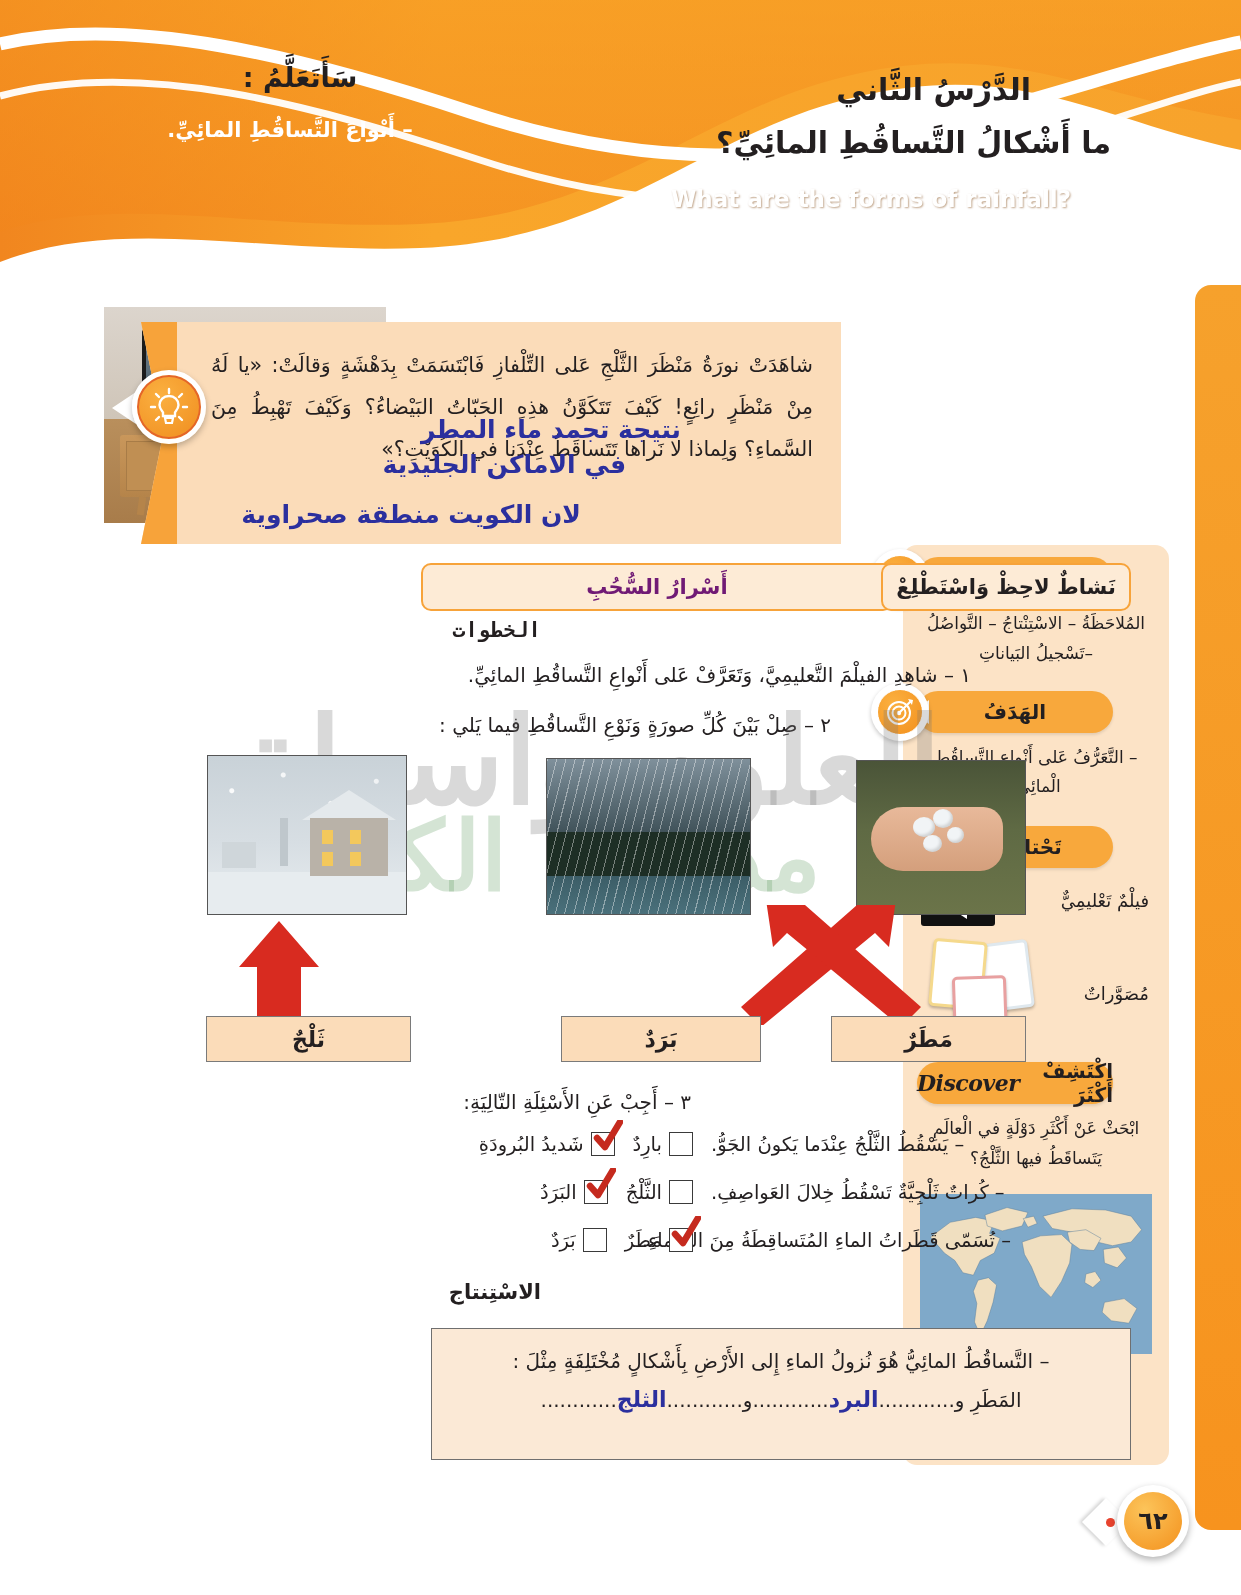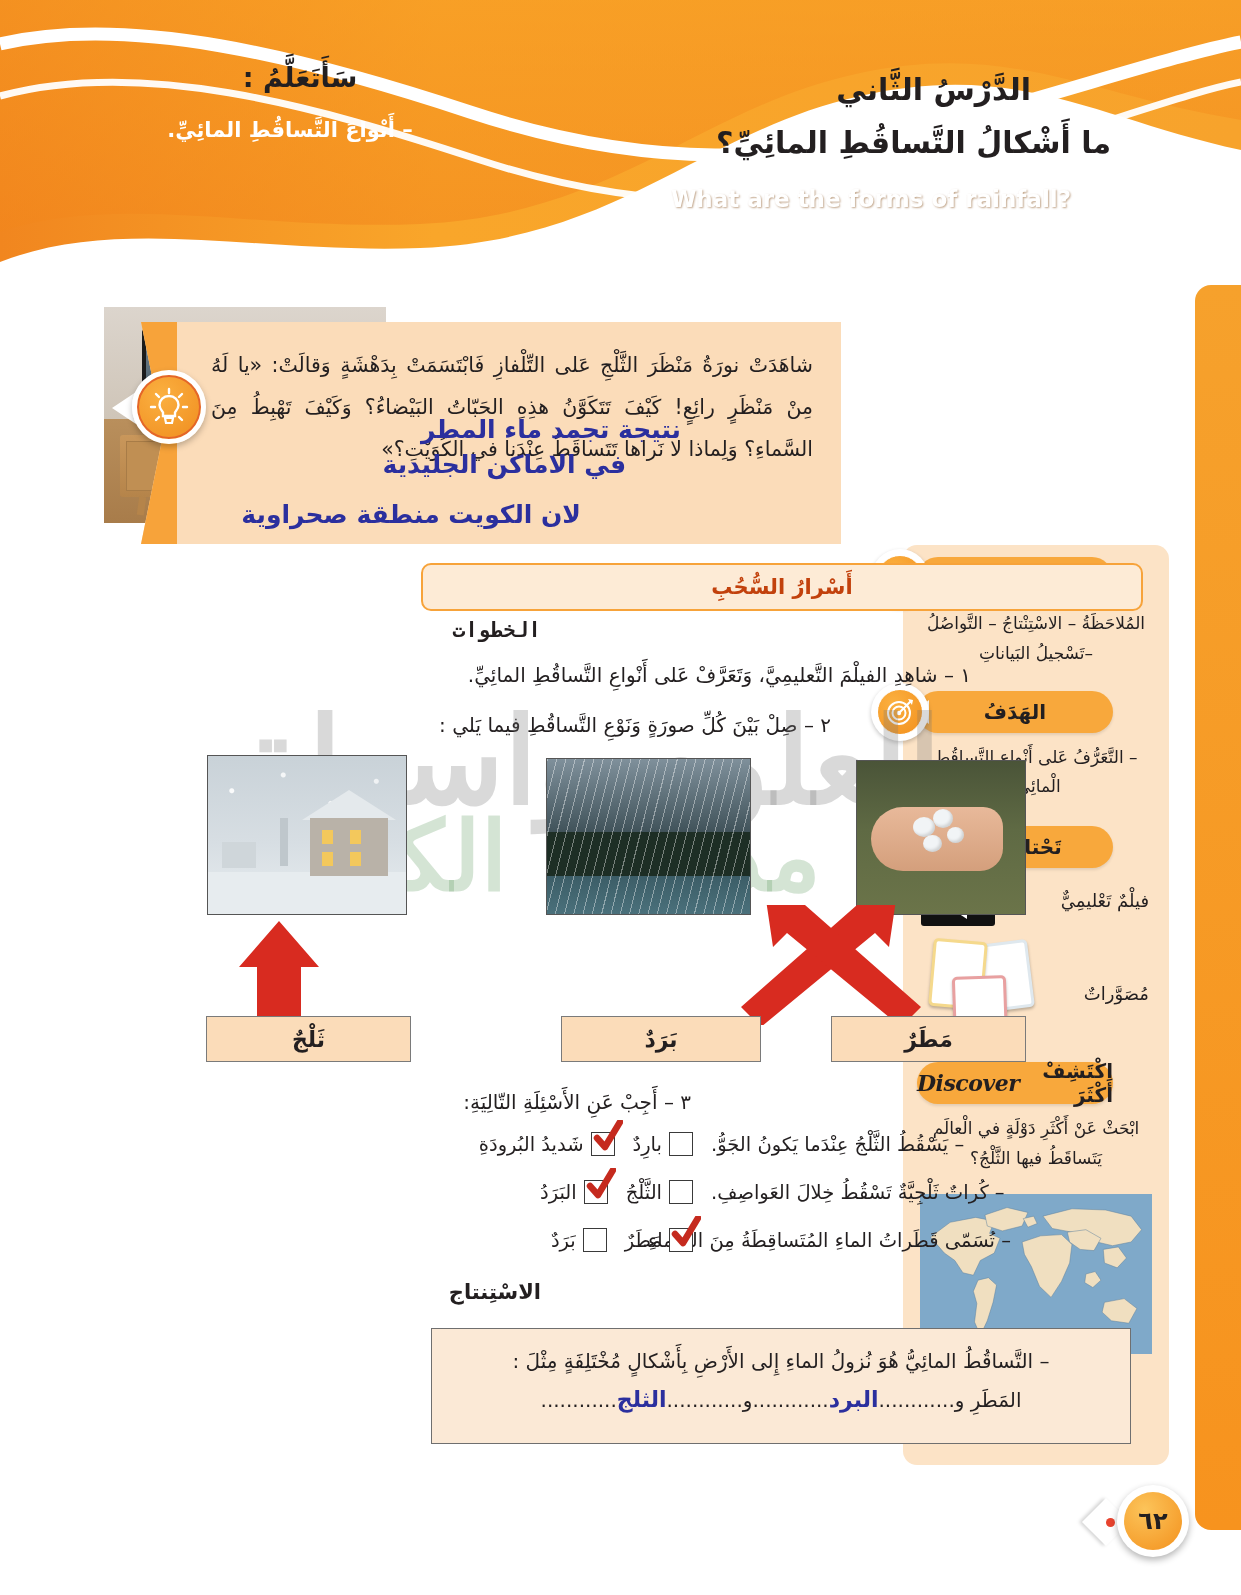--- a/index.html
+++ b/index.html
@@ -252,21 +252,21 @@
     background:#fdebd6;
     display:flex;align-items:center;justify-content:center;
     font-size: 21px; font-weight:bold; color:#231f20;
     position:relative; z-index:2;
   }
   .activity-title {
     flex:1; height: 48px; margin-right: -12px;
     border: 2px solid #f7a33a; border-radius: 10px;
     background:#fdebd6;
     display:flex;align-items:center;justify-content:center;
-    font-size: 21px; font-weight:bold; color:#c2410c;
+    font-size: 21px; font-weight:bold; color:#701a75;
   }
 
   .steps-heading {
     position:absolute; top: 618px; right: 700px;
     font-size: 21px; font-weight:bold; color:#231f20; direction: rtl; font-family: Liberation Mono, monospace;
   }
   .step-1 {
     position:absolute; top: 663px; right: 270px;
     font-size: 20px; color:#231f20; direction: rtl; white-space:nowrap;
   }
@@ -360,21 +360,21 @@
   .q-row1 { top: 1132px; right: 230px; }
   .q-row2 { top: 1180px; right: 230px; }
   .q-row3 { top: 1228px; right: 230px; }
 
   .conclusion-heading {
     position:absolute; top: 1280px; right: 700px;
     font-size: 21px; font-weight:bold; color:#231f20; direction: rtl;
   }
   .conclusion-box {
     position:absolute; top: 1328px; right: 110px;
-    width: 700px; height: 116px;
+    width: 700px; height: 132px;
     background:#fbe9d6; border: 1.5px solid #6f6f6f;
     padding: 16px 26px; direction: rtl;
   }
   .concl-line1 { font-size: 20px; color:#231f20; text-align:center; line-height:1.6;}
   .concl-line2 { font-size: 20px; color:#231f20; text-align:center; margin-top: 10px; position:relative;}
   .ans { color:#2b2f9e; font-weight:bold; font-size:22px; }
 
   
   .page-badge {
     position:absolute; bottom: 38px; right: 52px;
@@ -569,20 +569,21 @@
         <path d="M316,90 L342,86 L356,104 L340,120 L318,112 Z"></path>
         <path d="M318,176 L352,170 L374,186 L360,210 L330,206 L314,192 Z"></path>
         <path d="M286,130 L302,126 L312,140 L298,152 L284,144 Z"></path>
         <path d="M178,40 L196,36 L202,48 L186,54 Z"></path>
       </g>
     </svg>
   </div>
 </div>
 
 <div class="activity-bar">
+  <div class="activity-tag">نَشاطٌ لاحِظْ وَاسْتَطْلِعْ</div>
   <div class="activity-title">أَسْرارُ السُّحُبِ</div>
 </div>
 
 <div class="steps-heading">الخطوات</div>
 <div class="step-1">١ – شاهِدِ الفيلْمَ التَّعليمِيَّ، وَتَعَرَّفْ عَلى أَنْواعِ التَّساقُطِ المائِيِّ.</div>
 <div class="step-2">٢ – صِلْ بَيْنَ كُلِّ صورَةٍ وَنَوْعِ التَّساقُطِ فيما يَلي :</div>
 
 <div class="watermark">العلوم واسطة</div>
 <div class="watermark2">مدرسة الكويت</div>
 

